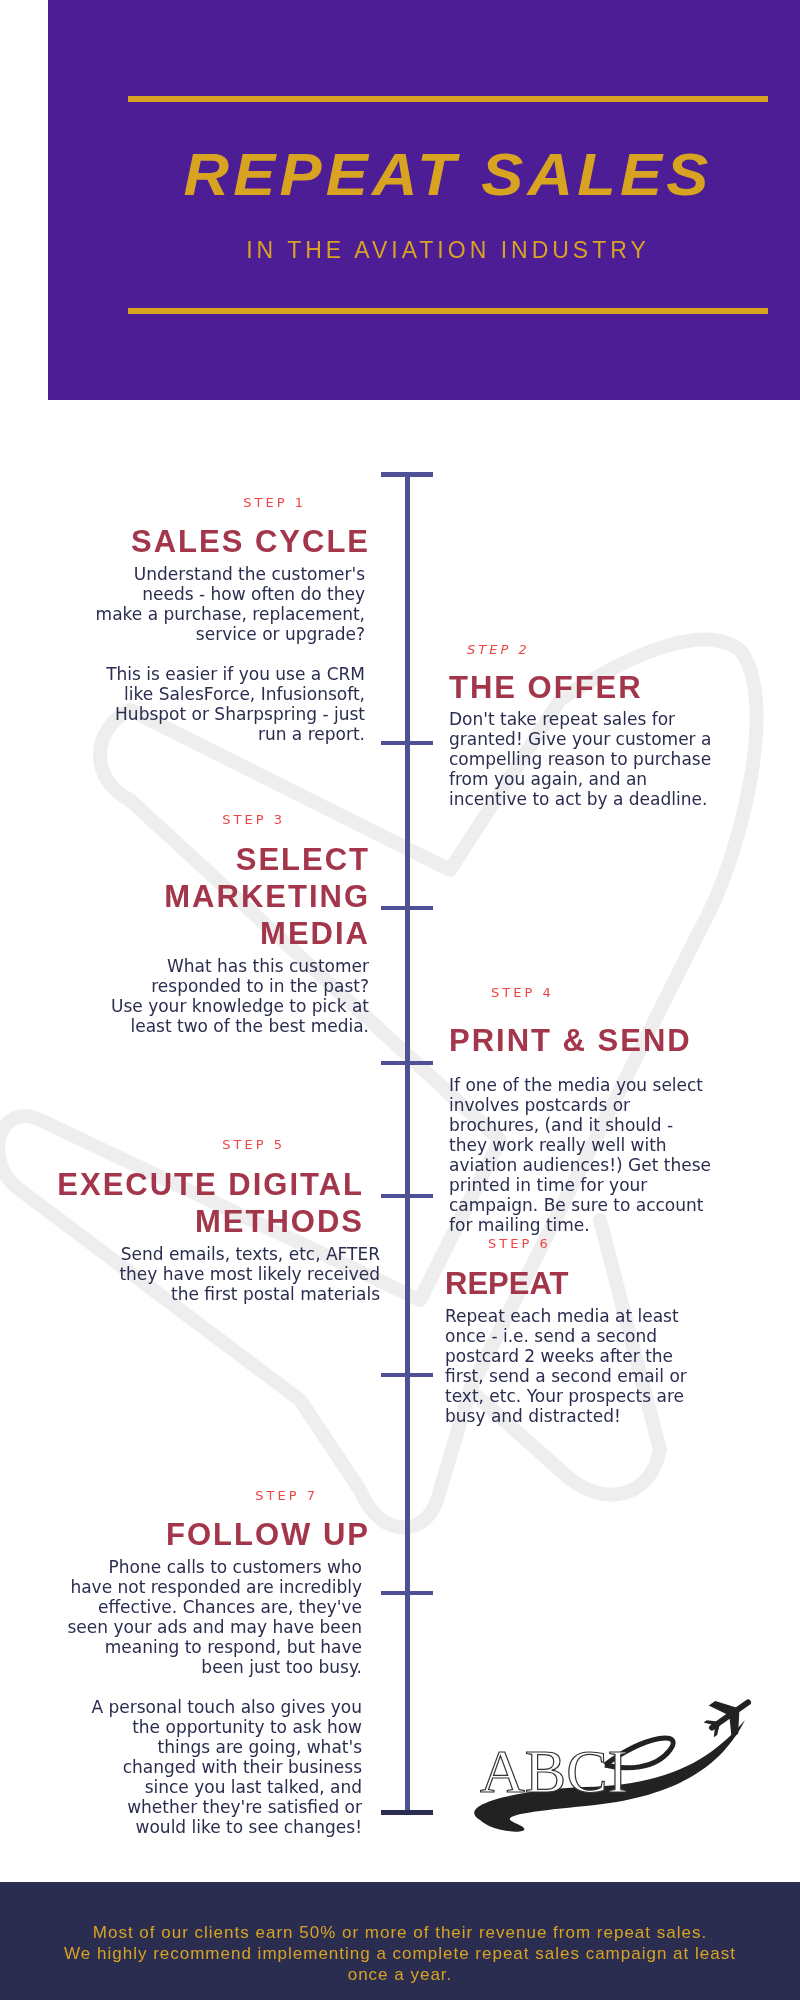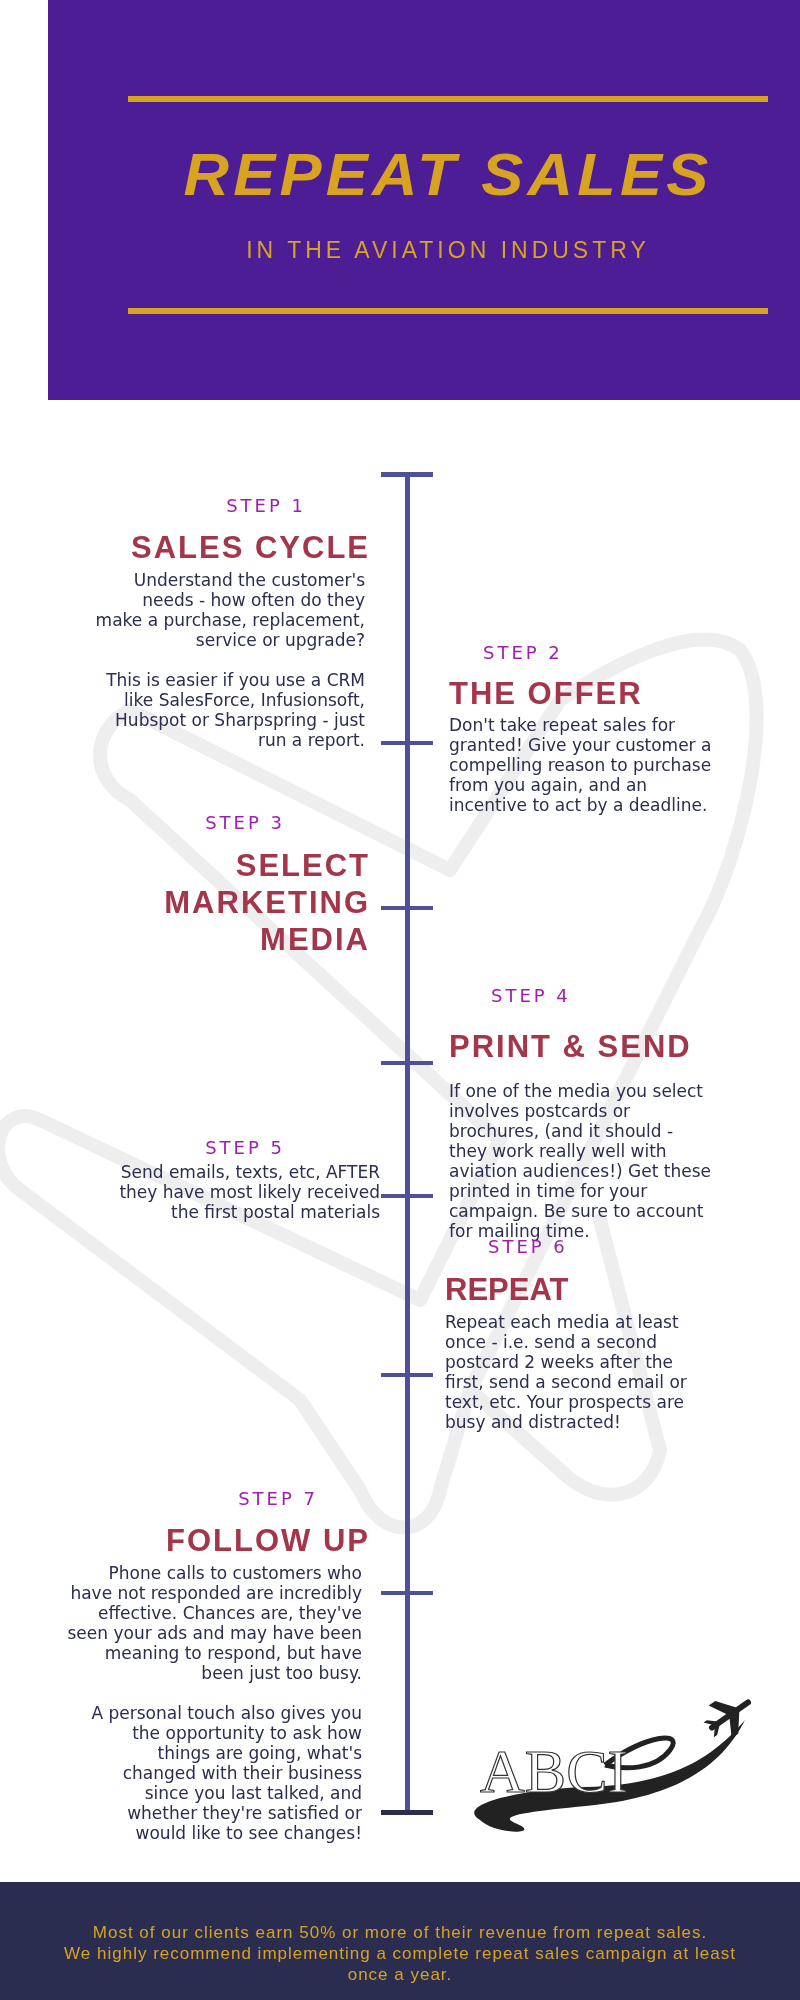--- a/index.html
+++ b/index.html
@@ -12,21 +12,21 @@
   .bg-plane { position:absolute; left:0; top:400px; width:800px; height:1480px; }
 
   .vline { position:absolute; left:405px; top:473px; width:5px; height:1340px; background:#4e5196; }
   .cap { position:absolute; left:381px; width:52px; height:5px; background:#4e5196; }
   .cap.bottom { background:#2b2d50; }
   .tick { position:absolute; left:381px; width:52px; height:4px; background:#4e5196; }
 
   .step { position:absolute; }
   .step.left { text-align:right; }
   .step.right { text-align:left; }
-  .step-label { font-family:"DejaVu Sans", sans-serif; font-size:18px; letter-spacing:3px; color:#a21caf; }
+  .step-label { font-family:"DejaVu Sans", sans-serif; font-size:13px; letter-spacing:3px; color:#ef4444; }
   .step-title { font-family:"Liberation Sans", sans-serif; font-weight:bold; color:#a3364a; font-size:31px; letter-spacing:2px; line-height:37px; }
   .step-body { font-family:"DejaVu Sans", sans-serif; font-size:17px; color:#2b2d50; line-height:20px; white-space:pre-line; }
 
   .logo { position:absolute; left:455px; top:1695px; width:320px; height:140px; }
 
   .footer { position:absolute; left:0; top:1882px; width:800px; height:118px; background:#2b2d50; }
   .footer-text { position:absolute; left:20px; width:760px; top:40px; text-align:center; color:#d9a322; font-family:"Liberation Sans", sans-serif; font-size:17px; letter-spacing:1px; line-height:21px; white-space:pre-line; }
 </style>
 </head>
 <body>
@@ -63,51 +63,57 @@
 make a purchase, replacement,
 service or upgrade?
 
 This is easier if you use a CRM
 like SalesForce, Infusionsoft,
 Hubspot or Sharpspring - just
 run a report.</div>
 </div>
 
 <div class="step right" style="left:449px; width:340px; top:642px;">
-  <div class="step-label" style="margin-left:34px;">STEP 2</div>
+  <div class="step-label" style="margin-left:18px;font-style:italic;">STEP 2</div>
   <div class="step-title" style="margin-top:12px;">THE OFFER</div>
   <div class="step-body" style="margin-top:3px;">Don't take repeat sales for
 granted!  Give your customer a
 compelling reason to purchase
 from you again, and an
 incentive to act by a deadline.</div>
 </div>
 
 <div class="step left" style="left:30px; width:340px; top:812px;">
   <div class="step-label" style="margin-right:85px;">STEP 3</div>
   <div class="step-title" style="margin-top:14px; white-space:pre-line;">SELECT
 MARKETING
 MEDIA</div>
+  <div class="step-body" style="margin-top:4px;margin-right:1px;">What has this customer
+responded to in the past?
+Use your knowledge to pick at
+least two of the best media.</div>
 </div>
 
 <div class="step right" style="left:449px; width:340px; top:985px;">
   <div class="step-label" style="margin-left:42px;">STEP 4</div>
   <div class="step-title" style="margin-top:22px;">PRINT &amp; SEND</div>
   <div class="step-body" style="margin-top:16px;">If one of the media you select
 involves postcards or
 brochures, (and it should -
 they work really well with
 aviation audiences!) Get these
 printed in time for your
 campaign. Be sure to account
 for mailing time.</div>
 </div>
 
 <div class="step left" style="left:20px; width:360px; top:1137px;">
   <div class="step-label" style="margin-right:95px;">STEP 5</div>
+  <div class="step-title" style="margin-top:14px; margin-right:16px; white-space:pre-line;">EXECUTE  DIGITAL
+METHODS</div>
   <div class="step-body" style="margin-top:4px;">Send emails, texts, etc, AFTER
 they have most likely received
 the first postal materials</div>
 </div>
 
 <div class="step right" style="left:445px; width:340px; top:1236px;">
   <div class="step-label" style="margin-left:43px;">STEP 6</div>
   <div class="step-title" style="margin-top:14px;letter-spacing:0px;">REPEAT</div>
   <div class="step-body" style="margin-top:4px;">Repeat each media at least
 once - i.e. send a second

